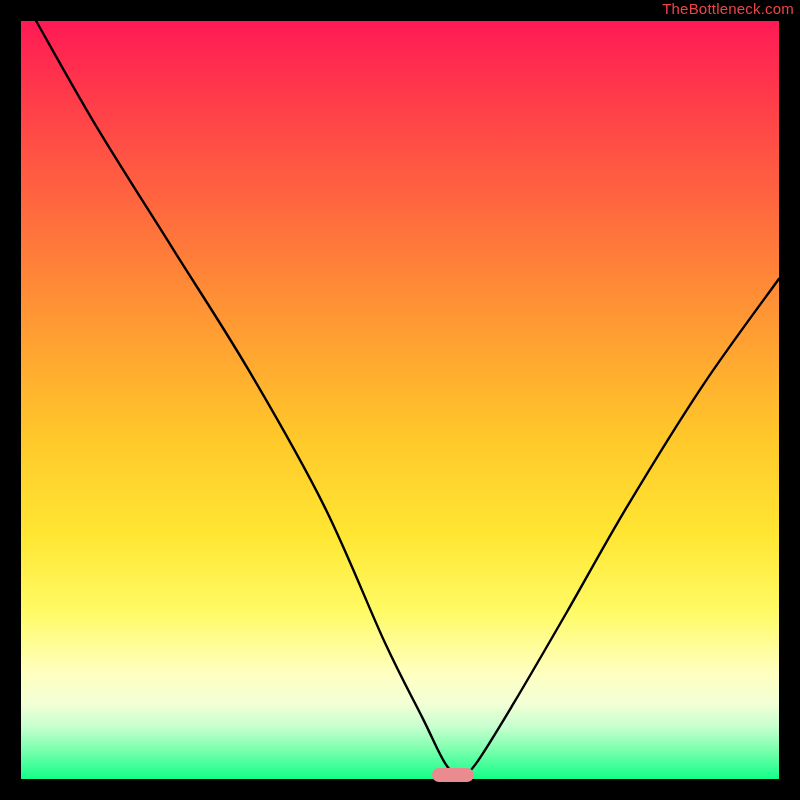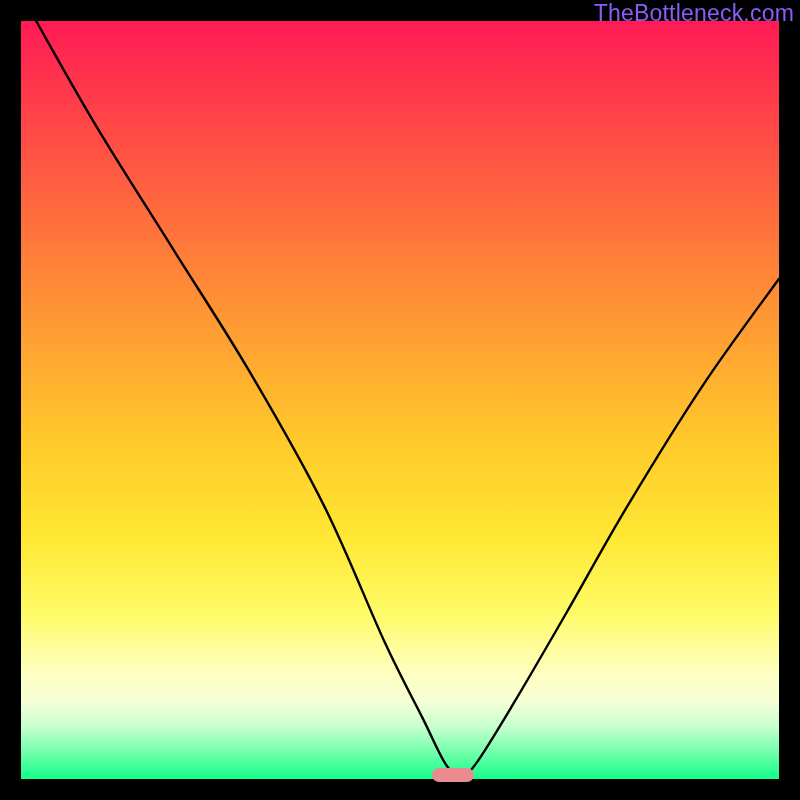--- a/index.html
+++ b/index.html
@@ -53,22 +53,22 @@
     top: 0;
     width: 758px;
     height: 758px;
     overflow: visible;
   }
   .watermark {
     position: absolute;
     top: 0px;
     right: 6px;
     font-family: Arial, Helvetica, sans-serif;
-    font-size: 23px;
-    color: #8b5cf6;
+    font-size: 15px;
+    color: #ef4444;
     letter-spacing: 0.2px;
     user-select: none;
   }
   .marker {
     position: absolute;
     width: 42px;
     height: 14px;
     border-radius: 7px;
     background: #e98b8f;
     transform: translate(-50%, -50%);

